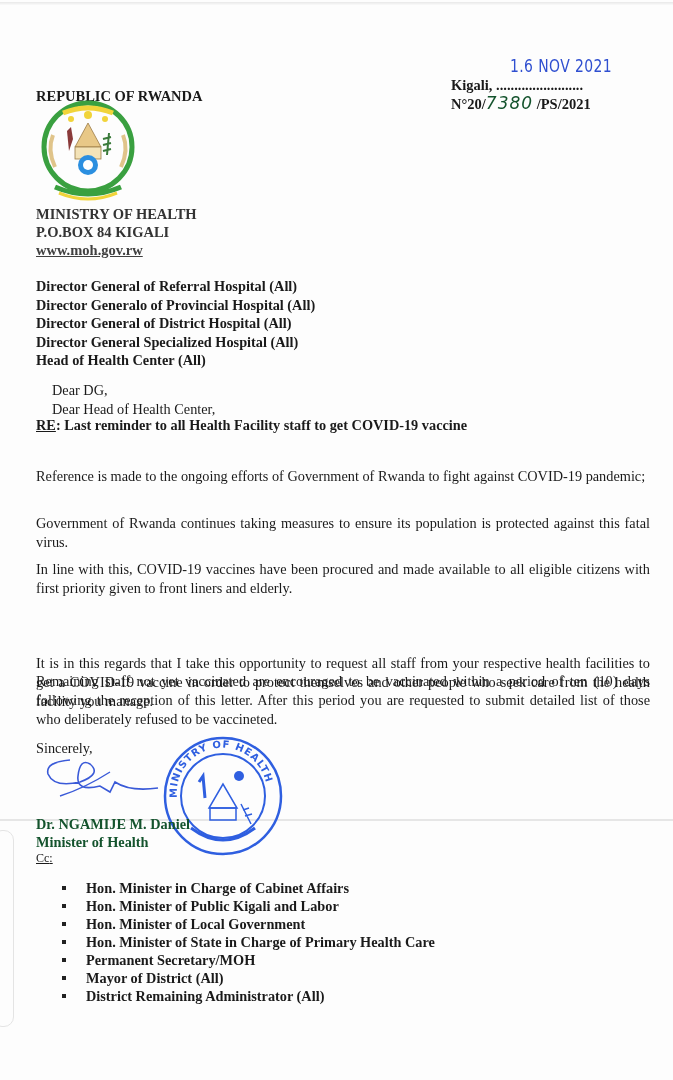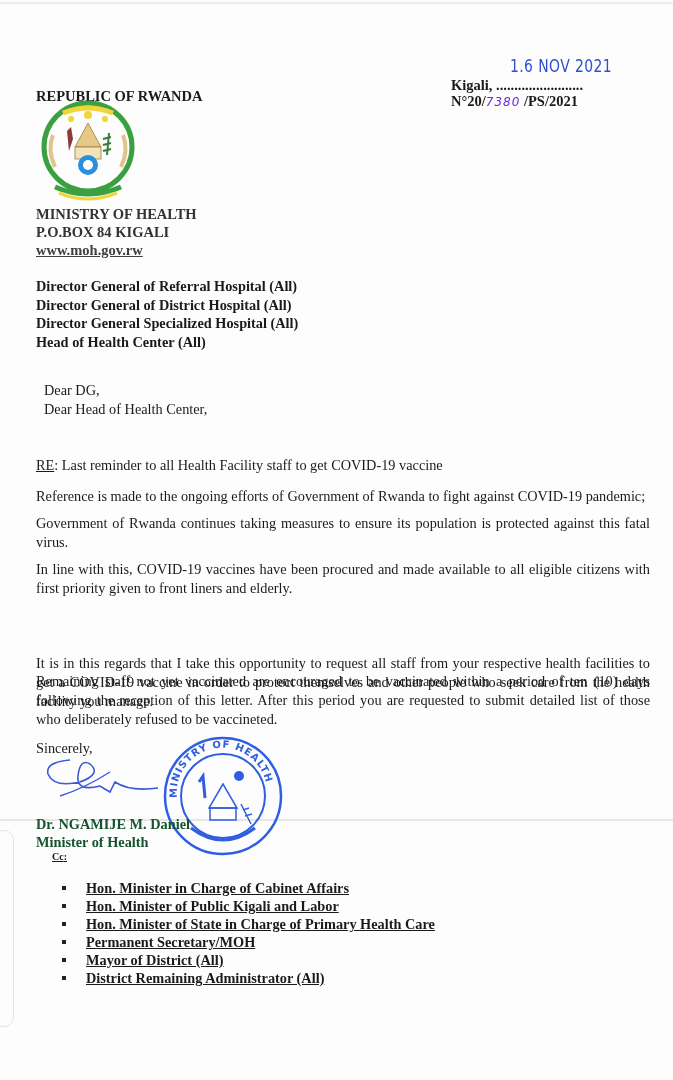--- a/index.html
+++ b/index.html
@@ -17,43 +17,43 @@
     .abs { position: absolute; white-space: nowrap; }
 
     .republic { left: 36px; top: 88px; font-size: 14.5px; font-weight: bold; }
     .emblem { left: 33px; top: 95px; width: 110px; height: 110px; }
     .ministry { left: 36px; top: 205px; font-size: 14.5px; font-weight: bold; color: #333; line-height: 18px; }
     .website { left: 36px; top: 242px; font-size: 14.5px; font-weight: bold; color: #404040; text-decoration: underline; }
 
     .stamp-date { left: 510px; top: 56px; font-family: "DejaVu Sans", sans-serif; font-size: 17px; color: #2f4fd0; letter-spacing: 0.5px; transform: scaleX(0.82); transform-origin: left; }
     .kigali { left: 451px; top: 77px; font-size: 14.5px; font-weight: bold; }
     .refno { left: 451px; top: 93px; font-size: 14.5px; font-weight: bold; }
-    .handnum { font-family: "DejaVu Sans", sans-serif; font-weight: normal; color: #6d28d9; font-size: 12px; font-style: italic; letter-spacing: 1px; }
+    .handnum { font-family: "DejaVu Sans", sans-serif; font-weight: normal; color: #14532d; font-size: 17px; font-style: italic; letter-spacing: 1px; }
 
     .recipients { left: 36px; top: 277px; font-size: 14.3px; font-weight: bold; line-height: 18.5px; }
-    .salutation { left: 44px; top: 381px; font-size: 14.3px; line-height: 18.5px; }
-    .subject { left: 36px; top: 457px; font-size: 14.3px; font-weight: normal; text-align: center; }
+    .salutation { left: 52px; top: 381px; font-size: 14.3px; line-height: 18.5px; }
+    .subject { left: 36px; top: 417px; font-size: 14.3px; font-weight: bold; text-align: center; }
     .subject .re { text-decoration: underline; }
 
     .para { position: absolute; left: 36px; width: 614px; font-size: 14.3px; line-height: 19px; text-align: justify; white-space: normal; }
-    .p1 { top: 467px; margin-top: 20px; }
+    .p1 { top: 467px; }
     .p2 { top: 514px; }
     .p3 { top: 560px; }
     .p4 { top: 606px; margin-top: 48px; }
     .p5 { top: 672px; }
 
     .sincerely { left: 36px; top: 740px; font-size: 14.3px; }
     .signature { left: 40px; top: 752px; width: 120px; height: 60px; }
     .seal { left: 155px; top: 728px; width: 130px; height: 132px; }
 
     .signer { left: 36px; top: 815px; font-size: 14.3px; font-weight: bold; line-height: 18px; color: #14532d; }
-    .cc { left: 52px; top: 851px; font-size: 10px; font-weight: bold; text-decoration: underline; }
+    .cc { left: 36px; top: 851px; font-size: 12px; font-weight: normal; text-decoration: underline; }
 
     .cc-list { position: absolute; left: 60px; top: 879px; margin: 0; padding: 0; list-style: none; font-size: 14.3px; font-weight: bold; line-height: 18px; }
-    .cc-list li { position: relative; padding-left: 26px; white-space: nowrap; text-decoration: underline; }
+    .cc-list li { position: relative; padding-left: 26px; white-space: nowrap; }
     .cc-list .bullet { position: absolute; left: 2px; top: 7px; width: 4px; height: 4px; background: #222; }
   </style>
 </head>
 <body>
 
 <div class="page">
   <div class="top-shadow"></div>
   <div class="fold-line"></div>
   <div class="side-frame"></div>
 
@@ -82,20 +82,21 @@
     <div>P.O.BOX 84 KIGALI</div>
   </div>
   <div class="abs website">www.moh.gov.rw</div>
 
   <div class="abs stamp-date">1.6 NOV 2021</div>
   <div class="abs kigali">Kigali, ........................</div>
   <div class="abs refno"><span>N°20/</span><span class="handnum">7380</span><span> /PS/2021</span></div>
 
   <div class="abs recipients">
     <div>Director General of Referral Hospital (All)</div>
+    <div>Director Generalo of Provincial Hospital (All)</div>
     <div>Director General of District Hospital (All)</div>
     <div>Director General Specialized Hospital (All)</div>
     <div>Head of Health Center (All)</div>
   </div>
 
   <div class="abs salutation">
     <div>Dear DG,</div>
     <div>Dear Head of Health Center,</div>
   </div>
 
@@ -132,19 +133,19 @@
   <div class="abs signer">
     <div>Dr. NGAMIJE M. Daniel</div>
     <div>Minister of Health</div>
   </div>
 
   <div class="abs cc"><span>Cc</span><span style="text-decoration:none">:</span></div>
 
   <ul class="cc-list">
     <li><span class="bullet"></span><span>Hon. Minister in Charge of Cabinet Affairs</span></li>
     <li><span class="bullet"></span><span>Hon. Minister of Public Kigali and Labor</span></li>
-    <li><span class="bullet"></span></li>
+    <li><span class="bullet"></span><span>Hon. Minister of Local Government</span></li>
     <li><span class="bullet"></span><span>Hon. Minister of State in Charge of Primary Health Care</span></li>
     <li><span class="bullet"></span><span>Permanent Secretary/MOH</span></li>
     <li><span class="bullet"></span><span>Mayor of District (All)</span></li>
     <li><span class="bullet"></span><span>District Remaining Administrator (All)</span></li>
   </ul>
 </div>
 
 </body></html>

